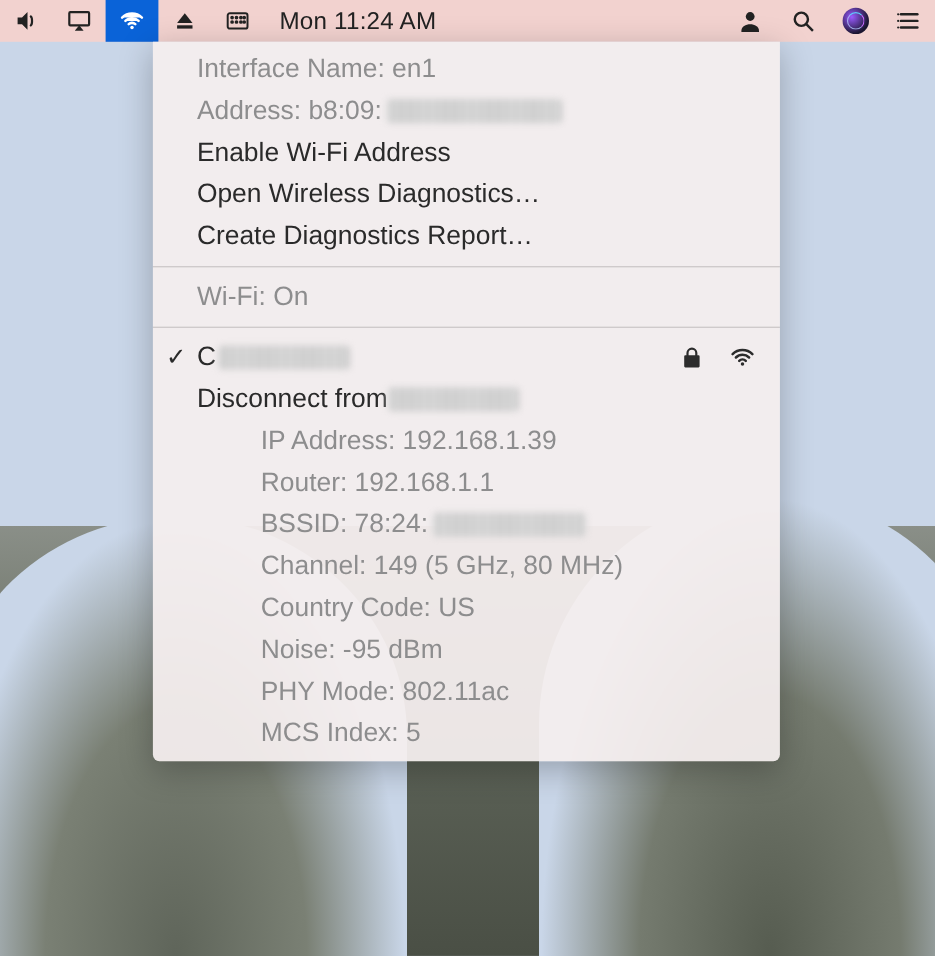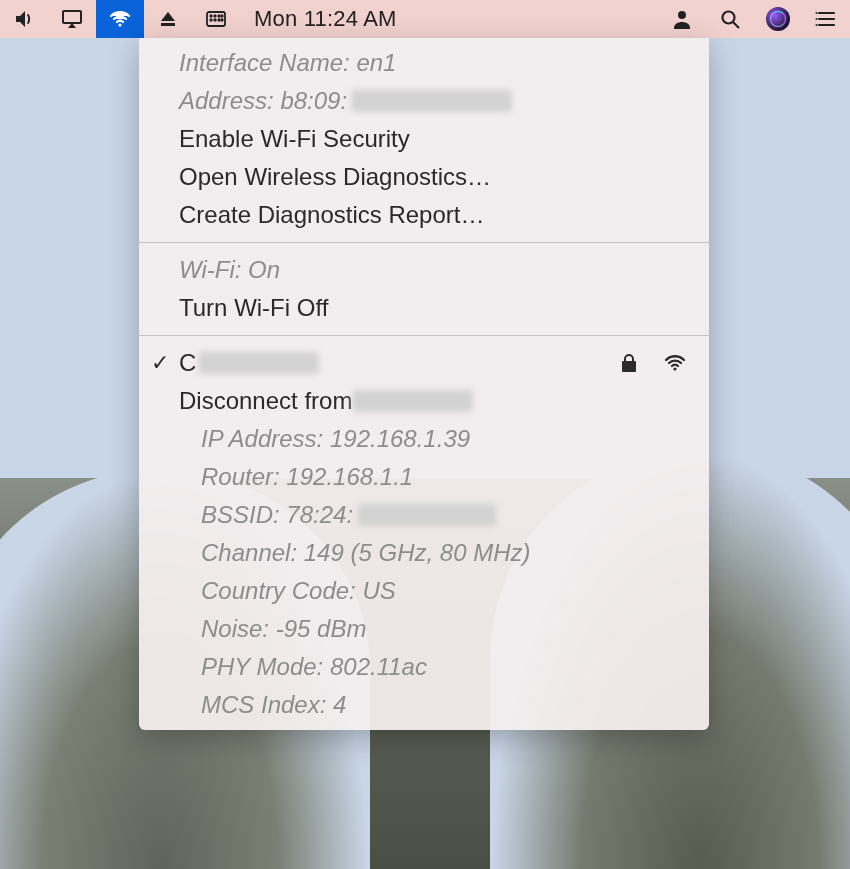--- a/index.html
+++ b/index.html
@@ -94,22 +94,22 @@
     font-size: 24px;
     color: #2a2a2a;
   }
   .menu-row {
     padding: 2px 22px 2px 40px;
     line-height: 34px;
     white-space: nowrap;
     display: flex;
     align-items: center;
   }
-  .menu-row.indent { padding-left: 62px; }
-  .menu-row.disabled { color: #8d8d8e; font-style: italic; }
+  .menu-row.indent { padding-left: 98px; }
+  .menu-row.disabled { color: #8d8d8e; }
   .menu-sep {
     height: 1px;
     background: rgba(0,0,0,0.18);
     margin: 8px 0;
   }
   .network-row {
     position: relative;
     padding: 2px 22px 2px 40px;
     line-height: 34px;
     display: flex;
@@ -222,36 +222,33 @@
 <div class="dropdown">
 
   <div class="menu-row disabled">
     <span>Interface Name: en1</span>
   </div>
   <div class="menu-row disabled">
     <span>Address: b8:09:</span>
       <span class="redact" style="width:160px;margin-left:4px;"></span>
   </div>
   <div class="menu-row">
-    <span>Enable Wi-Fi Security</span>
+    <span>Enable Wi-Fi Address</span>
   </div>
   <div class="menu-row">
     <span>Open Wireless Diagnostics…</span>
   </div>
   <div class="menu-row">
     <span>Create Diagnostics Report…</span>
   </div>
 
   <div class="menu-sep"></div>
 
   <div class="menu-row disabled">
     <span>Wi-Fi: On</span>
-  </div>
-  <div class="menu-row">
-    <span>Turn Wi-Fi Off</span>
   </div>
 
   <div class="menu-sep"></div>
 
   <div class="network-row">
     <span class="check">✓</span>
     <span class="net-name">C</span>
       <span class="redact" style="width:120px;margin-left:2px;"></span>
     <div class="row-icons">
       <svg class="lock" viewBox="0 0 24 24">
@@ -287,16 +284,16 @@
   <div class="menu-row disabled indent">
       <span>Country Code: US</span>
     </div>
   <div class="menu-row disabled indent">
       <span>Noise: -95 dBm</span>
     </div>
   <div class="menu-row disabled indent">
       <span>PHY Mode: 802.11ac</span>
     </div>
   <div class="menu-row disabled indent">
-      <span>MCS Index: 4</span>
+      <span>MCS Index: 5</span>
     </div>
 
 </div>
 
 </body></html>

